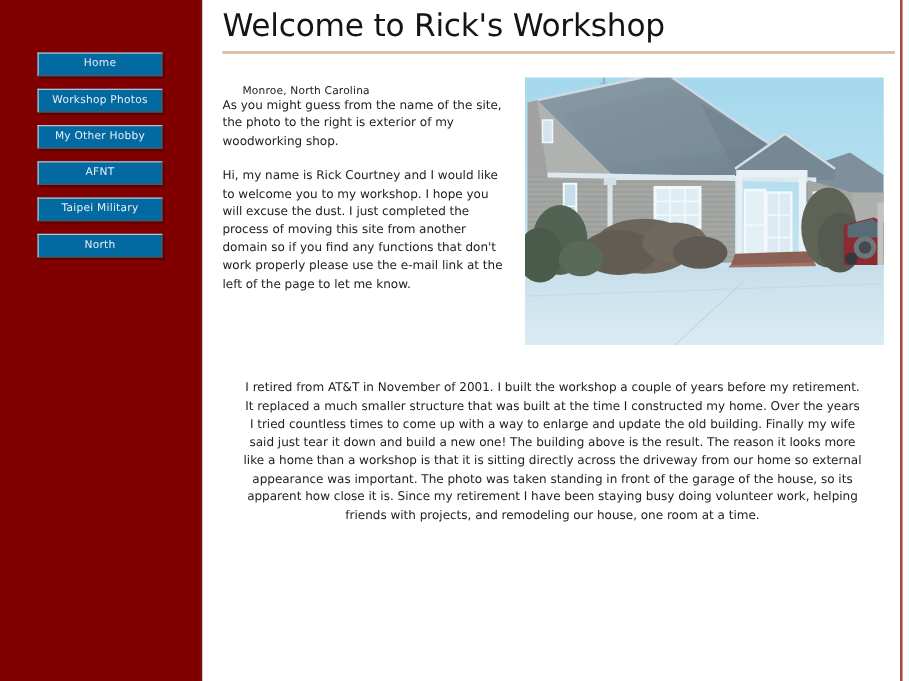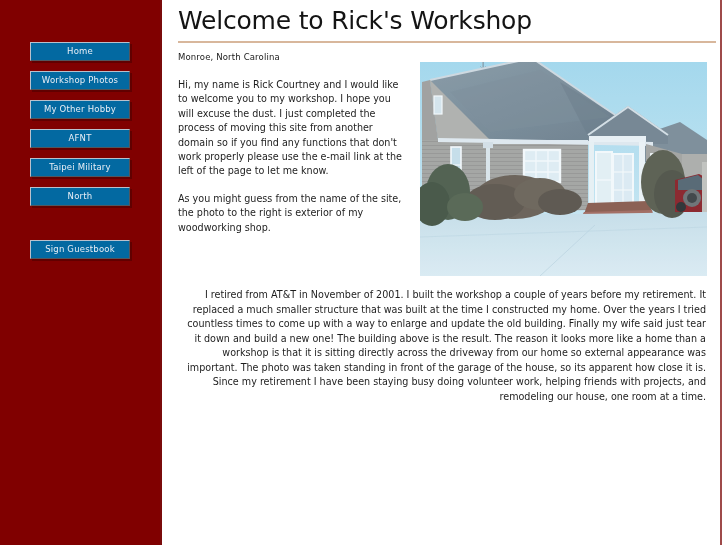--- a/index.html
+++ b/index.html
@@ -105,21 +105,21 @@
     left: 16px;
     width: 538px;
     height: 2px;
     background: #d8b79c;
     border: 0;
   }
   .location {
     position: absolute;
     top: 52px;
     left: 16px;
-    margin: 0;
+    margin: 16px;
     font-size: 8.5px;
     color: #1a1a1a;
     letter-spacing: .15px;
   }
 
   
   .photo {
     position: absolute;
     top: 62px;
     left: 258px;
@@ -145,42 +145,41 @@
   }
 
   
   .body-wide {
     position: absolute;
     top: 288px;
     left: 16px;
     width: 528px;
   }
   .body-wide p {
-    margin: 0;
+    margin: 16px;
     font-size: 9.6px;
     line-height: 14.5px;
     color: #1d1d1d;
-    text-align: right;
+    text-align: center;
   }
 </style>
 </head>
 <body>
 
 <div id="page">
 
   <div class="sidebar">
     <nav class="nav">
       <a class="nav-item" href="#">Home</a>
       <a class="nav-item" href="#">Workshop Photos</a>
       <a class="nav-item" href="#">My Other Hobby</a>
       <a class="nav-item" href="#">AFNT</a>
       <a class="nav-item" href="#">Taipei Military</a>
       <a class="nav-item" href="#">North</a>
       <div class="nav-gap"></div>
-      <a class="nav-item" href="#">Sign Guestbook</a>
     </nav>
   </div>
   <div class="sidebar-edge"></div>
 
   <div class="main">
 
     <h1 class="page-title">Welcome to Rick's Workshop</h1>
     <div class="title-rule"></div>
     <p class="location">Monroe, North Carolina</p>
 
@@ -294,22 +293,22 @@
         <circle cx="272" cy="136" r="9" fill="#6f6f6f"></circle>
         <circle cx="272" cy="136" r="5" fill="#3d3d3d"></circle>
 
         <rect x="282" y="100" width="5" height="50" fill="#c9c4be"></rect>
 
         <rect x="0" y="0" width="287" height="214" fill="#7fb8d8" opacity=".10"></rect>
       </svg>
     </div>
 
     <div class="intro">
+      <p>As you might guess from the name of the site, the photo to the right is exterior of my woodworking shop.</p>
       <p>Hi, my name is Rick Courtney and I would like to welcome you to my workshop.   I hope you will excuse the dust.  I just completed the process of moving this site from another domain so if you find any functions that don't work properly please use the e-mail link at the left of the page to let me know.</p>
-      <p>As you might guess from the name of the site, the photo to the right is exterior of my woodworking shop.</p>
     </div>
 
     <div class="body-wide">
       <p>I retired from AT&amp;T in November of 2001. I built the workshop a couple of years before my retirement. It replaced a much smaller structure that was built at the time I constructed my home. Over the years I tried countless times to come up with a way to enlarge and update the old building. Finally my wife said just tear it down and build a new one! The building above is the result. The reason it looks more like a home than a workshop is that it is sitting directly across the driveway from our home so external appearance was important. The photo was taken standing in front of the garage of the house, so its apparent how close it is. Since my retirement I have been staying busy doing volunteer work, helping friends with projects, and remodeling our house, one room at a time.</p>
     </div>
 
   </div>
 
   <div class="page-right-rule"></div>
 </div>

